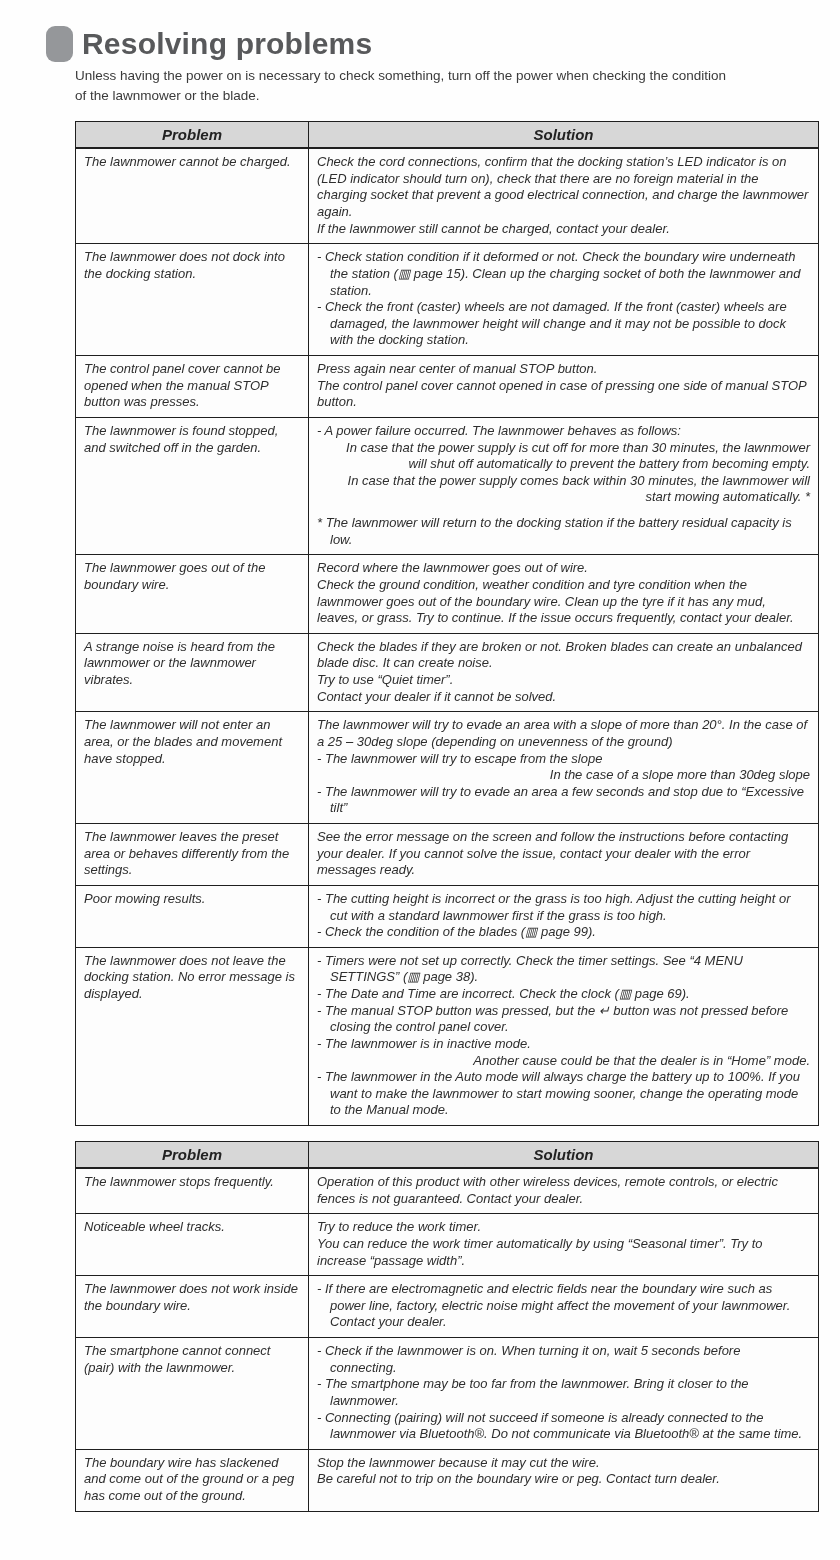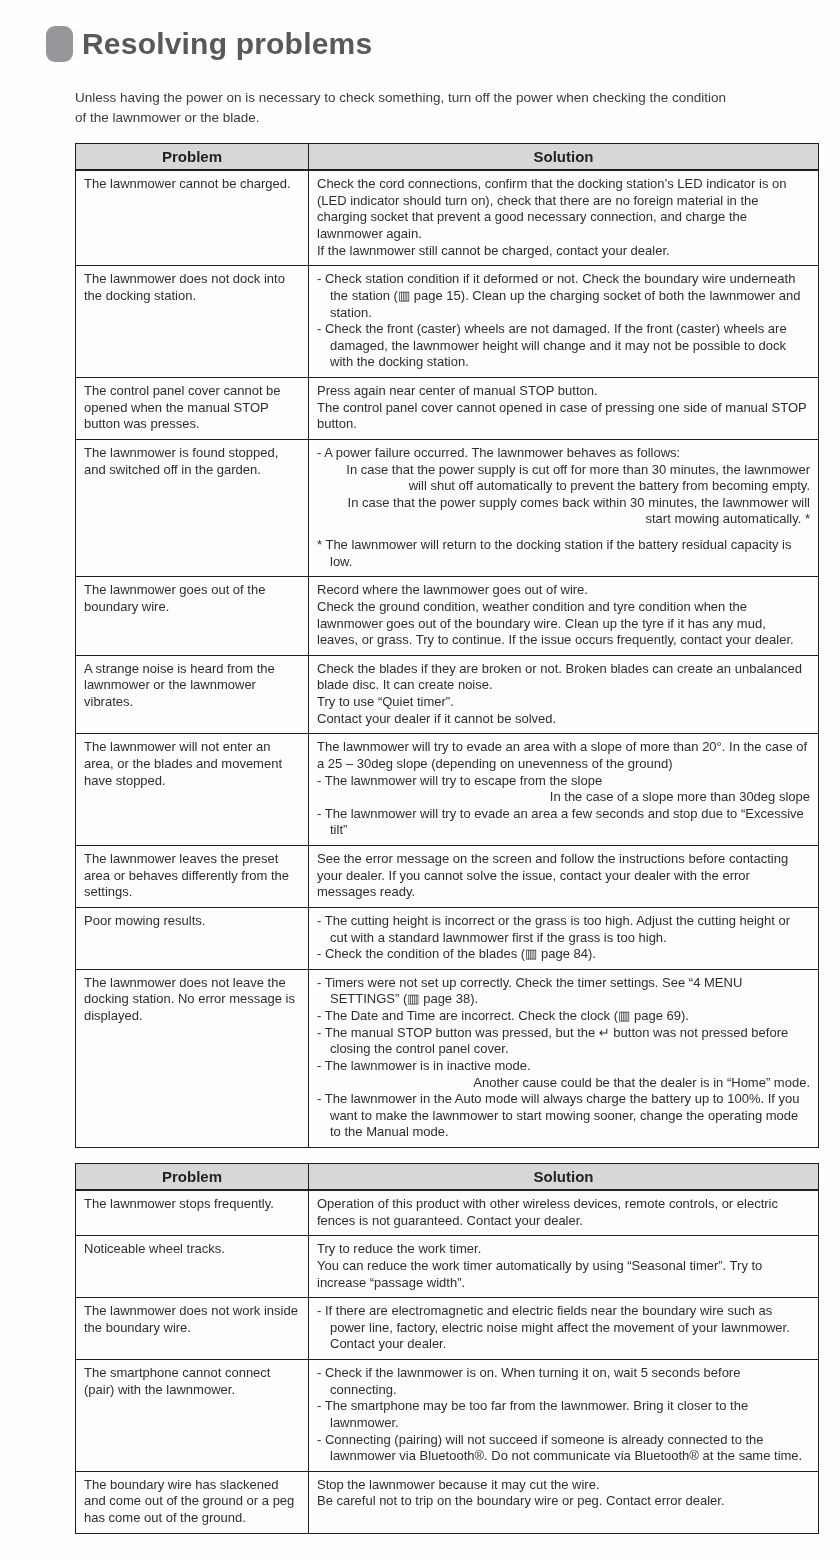--- a/index.html
+++ b/index.html
@@ -11,30 +11,30 @@
   .heading{display:flex;align-items:center;padding:26px 0 0 30px;margin-left:16px;}
   .bullet{
     width:27px;height:36px;background:#95979a;border-radius:9px;
     flex:0 0 auto;margin-right:9px;
   }
   .title{
     font-size:30px;font-weight:bold;color:#58595b;margin:0;
     letter-spacing:0.2px;
   }
   .intro{
-    margin:26px 0 0 75px;width:665px;font-size:13.5px;line-height:1.45;
+    margin:4px 0 0 75px;width:665px;font-size:13.5px;line-height:1.45;
     color:#3a3a3a;
   }
   .tables{margin:16px 0 0 75px;}
   table.ts{
     border-collapse:collapse;width:733px;table-layout:fixed;
     margin-bottom:15px;background:#fdfdfd;
   }
   table.ts th, table.ts td{
-    border:1.5px solid #1f1f1f;vertical-align:top;
+    border:1.5px solid #1f1f1f;vertical-align:top;font-style:italic;
   }
   table.ts th{
     background:#d7d7d7;font-size:15px;font-weight:bold;color:#222;
     text-align:center;padding:4px 2px;border-bottom:2px solid #1f1f1f;
   }
   table.ts td{
     font-size:13px;line-height:1.28;color:#2e2e2e;padding:5px 8px 6px 8px;
   }
   td.problem-cell{width:228px;}
   td.solution-cell{width:505px;padding-left:10px;}
@@ -57,21 +57,21 @@
         <thead>
           <tr>
             <th style="width: 228px;">Problem</th>
             <th style="width: 505px;">Solution</th>
           </tr>
         </thead>
         <tbody>
           <tr>
             <td class="problem-cell">The lawnmower cannot be charged.</td>
             <td class="solution-cell">
-              <div class="ln">Check the cord connections, confirm that the docking station’s LED indicator is on (LED indicator should turn on), check that there are no foreign material in the charging socket that prevent a good necessary connection, and charge the lawnmower again.</div>
+              <div class="ln">Check the cord connections, confirm that the docking station’s LED indicator is on (LED indicator should turn on), check that there are no foreign material in the charging socket that prevent a good electrical connection, and charge the lawnmower again.</div>
               <div class="ln">If the lawnmower still cannot be charged, contact your dealer.</div>
             </td>
           </tr>
           <tr>
             <td class="problem-cell">The lawnmower does not dock into the docking station.</td>
             <td class="solution-cell">
               <div class="ln i1">- Check station condition if it deformed or not. Check the boundary wire underneath the station (▥ page 15). Clean up the charging socket of both the lawnmower and station.</div>
               <div class="ln i1">- Check the front (caster) wheels are not damaged. If the front (caster) wheels are damaged, the lawnmower height will change and it may not be possible to dock with the docking station.</div>
             </td>
           </tr>
@@ -119,21 +119,21 @@
           <tr>
             <td class="problem-cell">The lawnmower leaves the preset area or behaves differently from the settings.</td>
             <td class="solution-cell">
               <div class="ln">See the error message on the screen and follow the instructions before contacting your dealer. If you cannot solve the issue, contact your dealer with the error messages ready.</div>
             </td>
           </tr>
           <tr>
             <td class="problem-cell">Poor mowing results.</td>
             <td class="solution-cell">
               <div class="ln i1">- The cutting height is incorrect or the grass is too high. Adjust the cutting height or cut with a standard lawnmower first if the grass is too high.</div>
-              <div class="ln i1">- Check the condition of the blades (▥ page 84).</div>
+              <div class="ln i1">- Check the condition of the blades (▥ page 99).</div>
             </td>
           </tr>
           <tr>
             <td class="problem-cell">The lawnmower does not leave the docking station. No error message is displayed.</td>
             <td class="solution-cell">
               <div class="ln i1">- Timers were not set up correctly. Check the timer settings. See “4 MENU SETTINGS” (▥ page 38).</div>
               <div class="ln i1">- The Date and Time are incorrect. Check the clock (▥ page 69).</div>
               <div class="ln i1">- The manual STOP button was pressed, but the ↵ button was not pressed before closing the control panel cover.</div>
               <div class="ln i1">- The lawnmower is in inactive mode.</div>
               <div class="ln i2">Another cause could be that the dealer is in “Home” mode.</div>
@@ -174,19 +174,19 @@
             <td class="solution-cell">
               <div class="ln i1">- Check if the lawnmower is on. When turning it on, wait 5 seconds before connecting.</div>
               <div class="ln i1">- The smartphone may be too far from the lawnmower. Bring it closer to the lawnmower.</div>
               <div class="ln i1">- Connecting (pairing) will not succeed if someone is already connected to the lawnmower via Bluetooth®. Do not communicate via Bluetooth® at the same time.</div>
             </td>
           </tr>
           <tr>
             <td class="problem-cell">The boundary wire has slackened and come out of the ground or a peg has come out of the ground.</td>
             <td class="solution-cell">
               <div class="ln">Stop the lawnmower because it may cut the wire.</div>
-              <div class="ln">Be careful not to trip on the boundary wire or peg. Contact error dealer.</div>
+              <div class="ln">Be careful not to trip on the boundary wire or peg. Contact turn dealer.</div>
             </td>
           </tr>
         </tbody>
       </table>
     </div>
 </div>
 
 </body></html>

